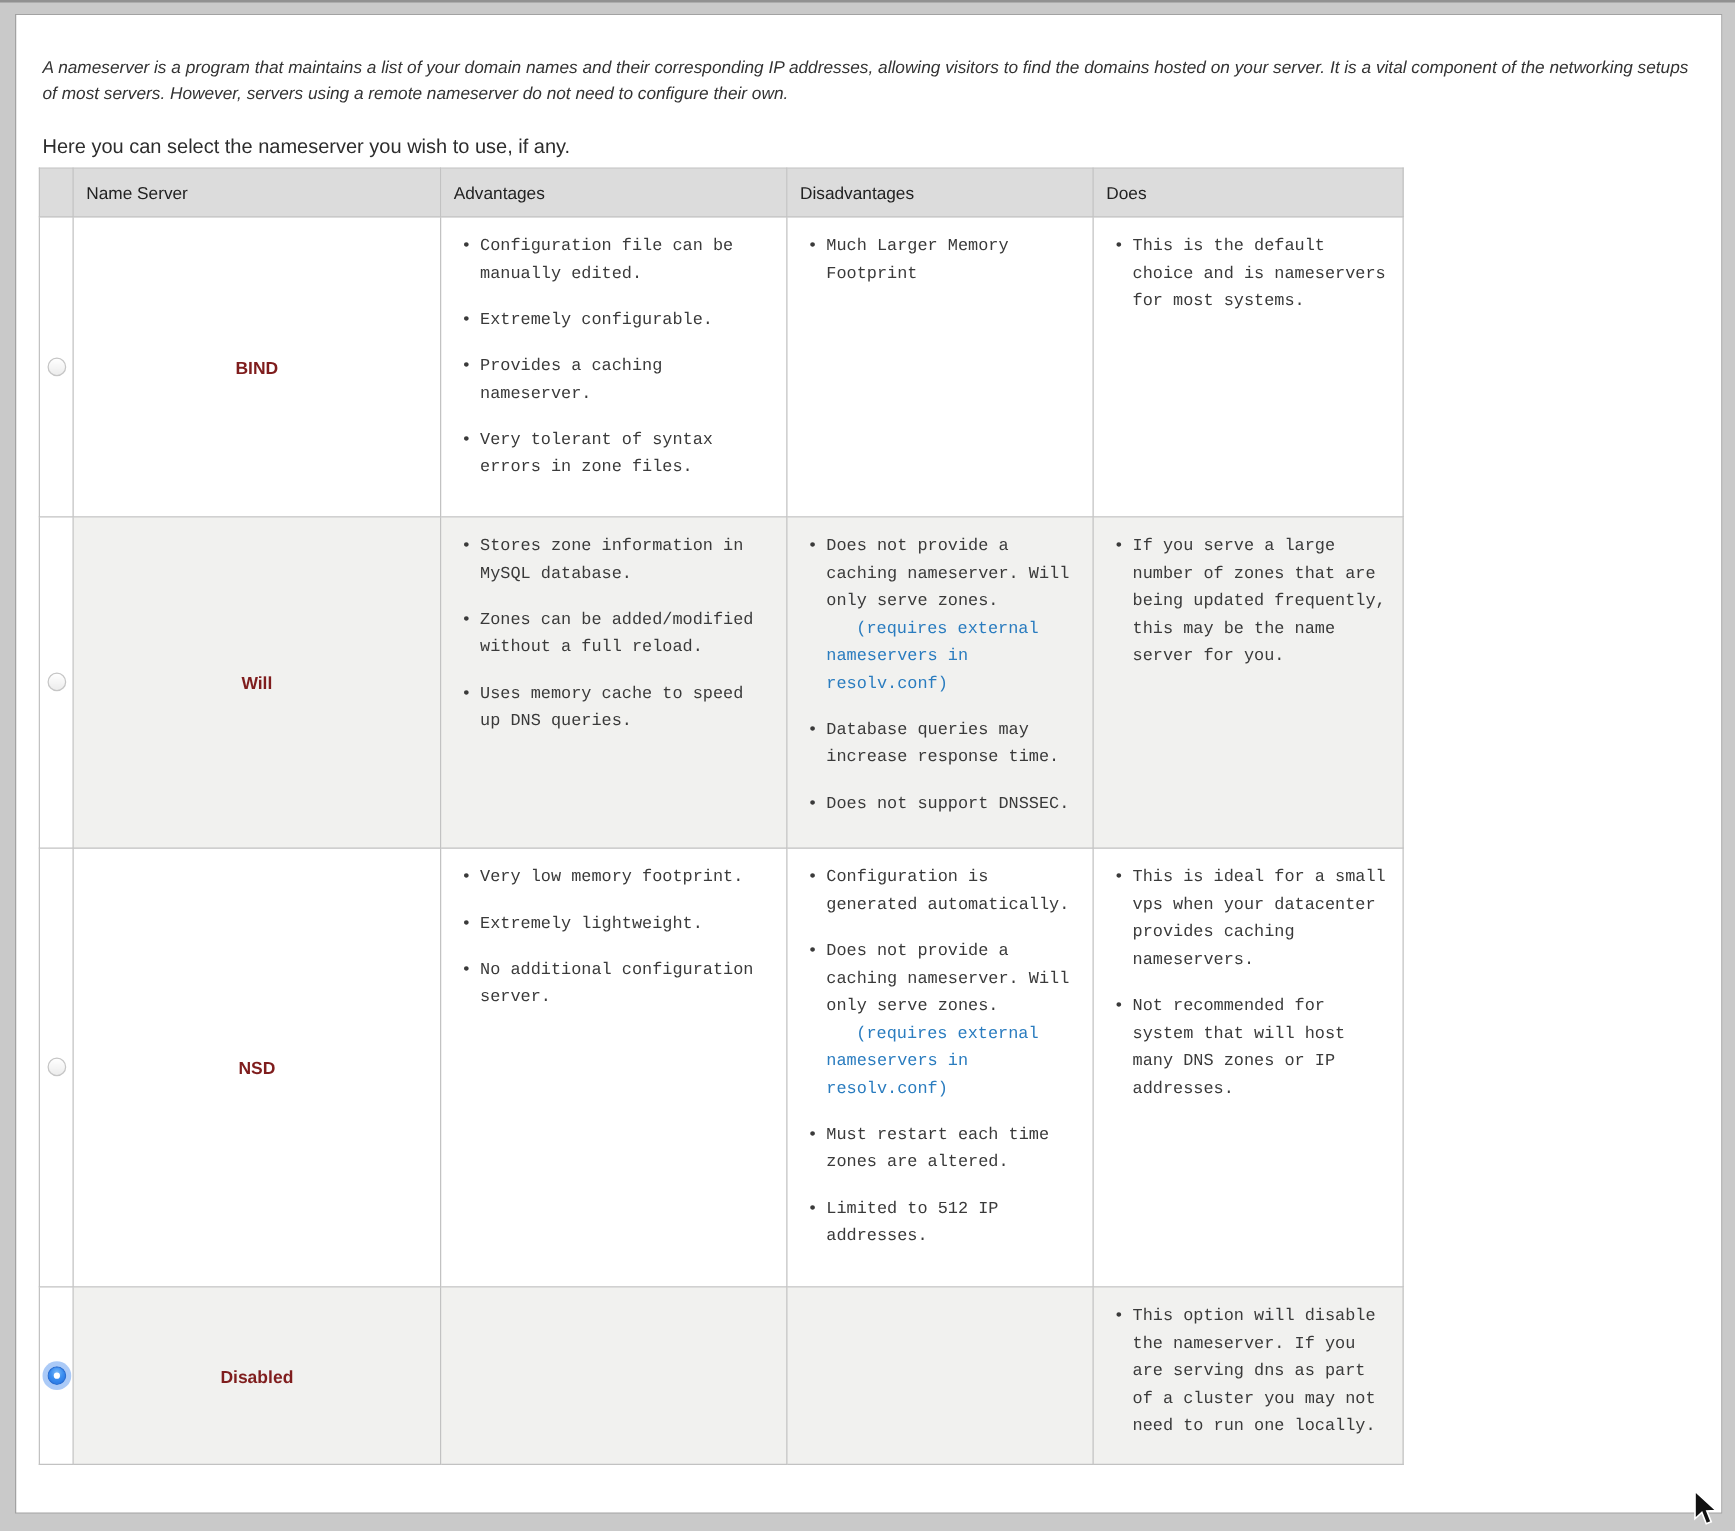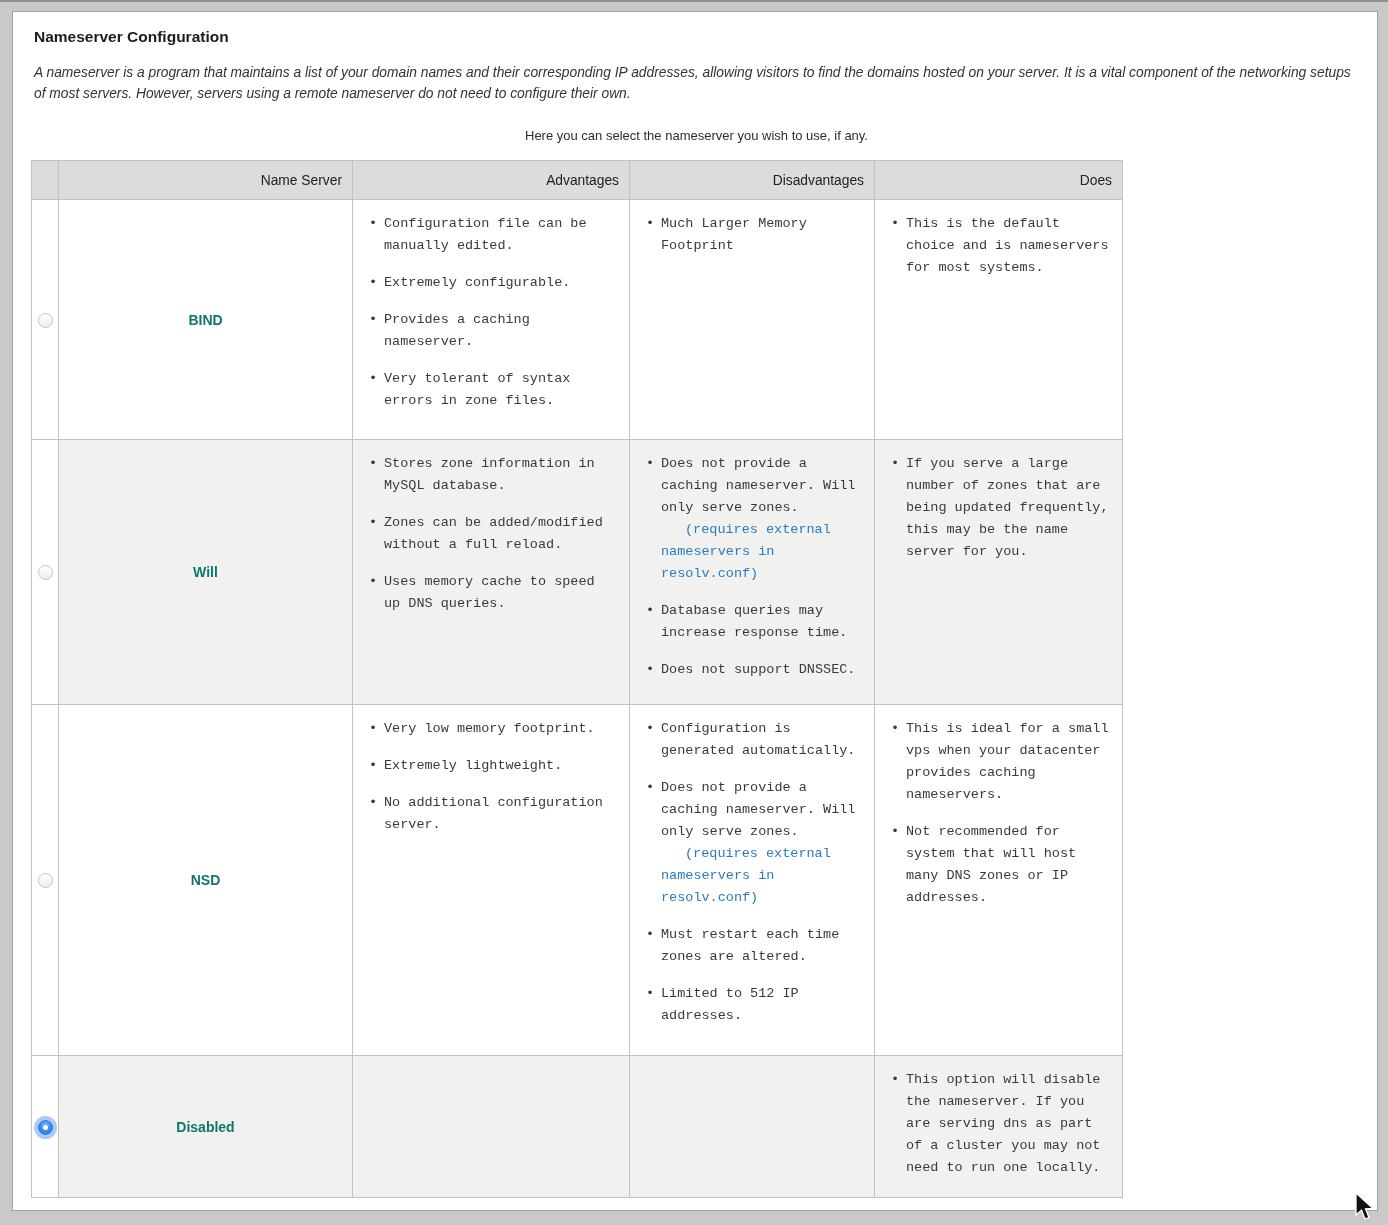--- a/index.html
+++ b/index.html
@@ -25,58 +25,58 @@
     margin:1px 0 15px 3px;
     font-size:15.5px; font-weight:bold; color:#1c1c1c;
   }
   .page-desc {
     margin:16px 0 24px 3px;
     max-width:1322px;
     font-size:13.8px; font-style:italic; color:#333333;
     line-height:21px;
   }
   .page-instr {
-    margin:0 0 17px 3px;
-    font-size:13px; color:#2d2d2d;text-align:center;
+    margin:0 0 7px 3px;
+    font-size:16px; color:#2d2d2d;
   }
 
   table.ns-table {
     border-collapse:collapse;
     width:1063px;
     table-layout:fixed;
   }
   .ns-table th, .ns-table td { border:1px solid #c2c2c2; }
 
   .ns-table thead th {
     background:#dcdcdc;
     height:39px;
     padding:0 10px;
     font-size:13.8px; font-weight:normal; color:#222222;
-    text-align:right; vertical-align:middle;
+    text-align:left; vertical-align:middle;
   }
   th.col-radio { width:27px; }
   th.col-name  { width:294px; }
   th.col-adv   { width:277px; }
   th.col-dis   { width:245px; }
   th.col-notes { width:248px; }
 
   tbody tr:nth-child(odd)  td { background:#ffffff; }
   tbody tr:nth-child(even) td { background:#f1f1ef; }
   tbody tr:nth-child(1) { height:240px; }
   tbody tr:nth-child(2) { height:265px; }
   tbody tr:nth-child(3) { height:351px; }
   tbody tr:nth-child(4) { height:142px; }
 
   td.radio-cell {
     background:#ffffff !important;
     text-align:center; vertical-align:middle;
   }
   td.name-cell {
     text-align:center; vertical-align:middle;
-    font-weight:bold; font-size:14px; color:#0f766e;
+    font-weight:bold; font-size:14px; color:#7f1d1d;
   }
   td.list-cell { vertical-align:top; padding:13px 12px 13px 13px; }
 
   ul.cell-list { margin:0; padding:0; list-style:none; }
   ul.cell-list li {
     position:relative;
     padding-left:18px;
     margin-bottom:15px;
     font-size:13.5px; line-height:22px; color:#3a3a3a;font-family:Liberation Mono, monospace;
   }
@@ -123,21 +123,20 @@
     z-index:10;
   }
 </style>
 </head>
 <body>
 
 <div class="top-edge"></div>
 
 <div class="panel">
   <div class="content">
-    <div class="page-title">Nameserver Configuration</div>
     <p class="page-desc">A nameserver is a program that maintains a list of your domain names and their corresponding IP addresses, allowing visitors to find the domains hosted on your server. It is a vital component of the networking setups of most servers. However, servers using a remote nameserver do not need to configure their own.</p>
     <p class="page-instr">Here you can select the nameserver you wish to use, if any.</p>
 
     <table class="ns-table">
       <thead>
         <tr>
           <th class="col-radio"></th>
           <th class="col-name">Name Server</th>
           <th class="col-adv">Advantages</th>
           <th class="col-dis">Disadvantages</th>

